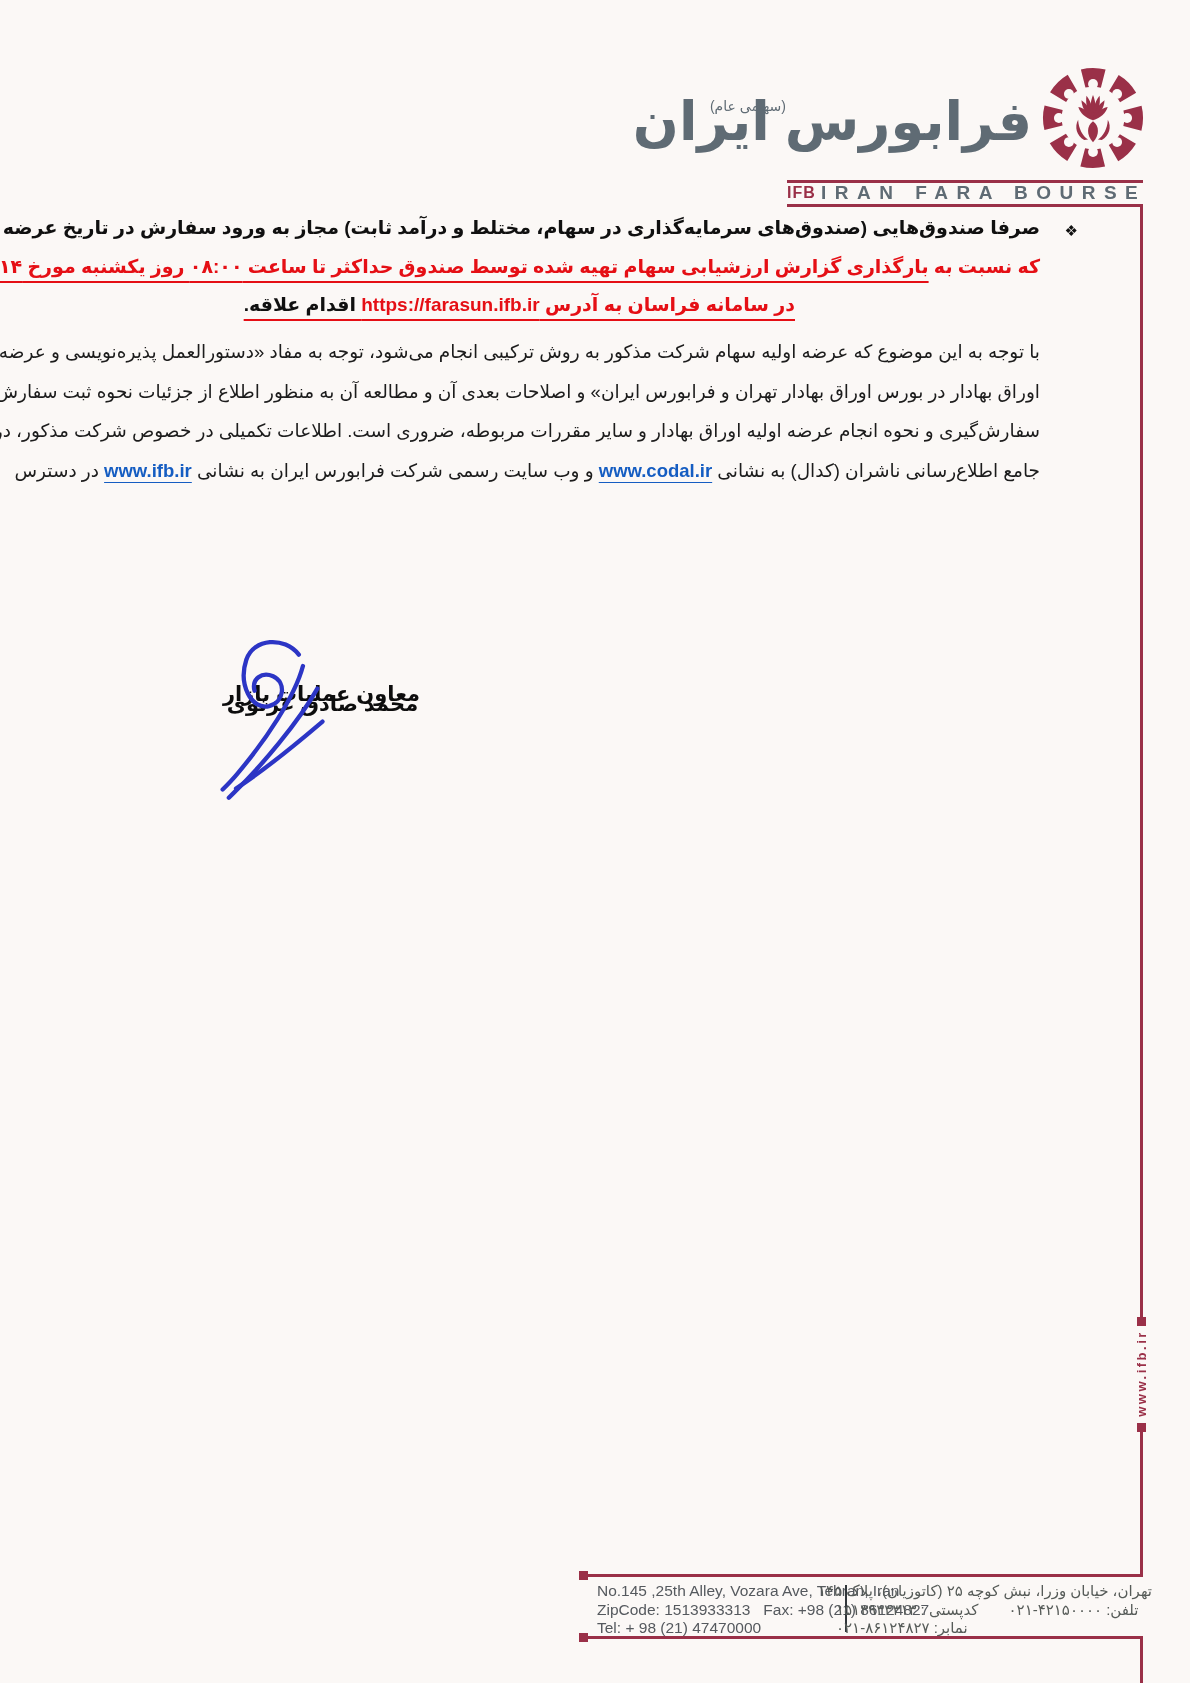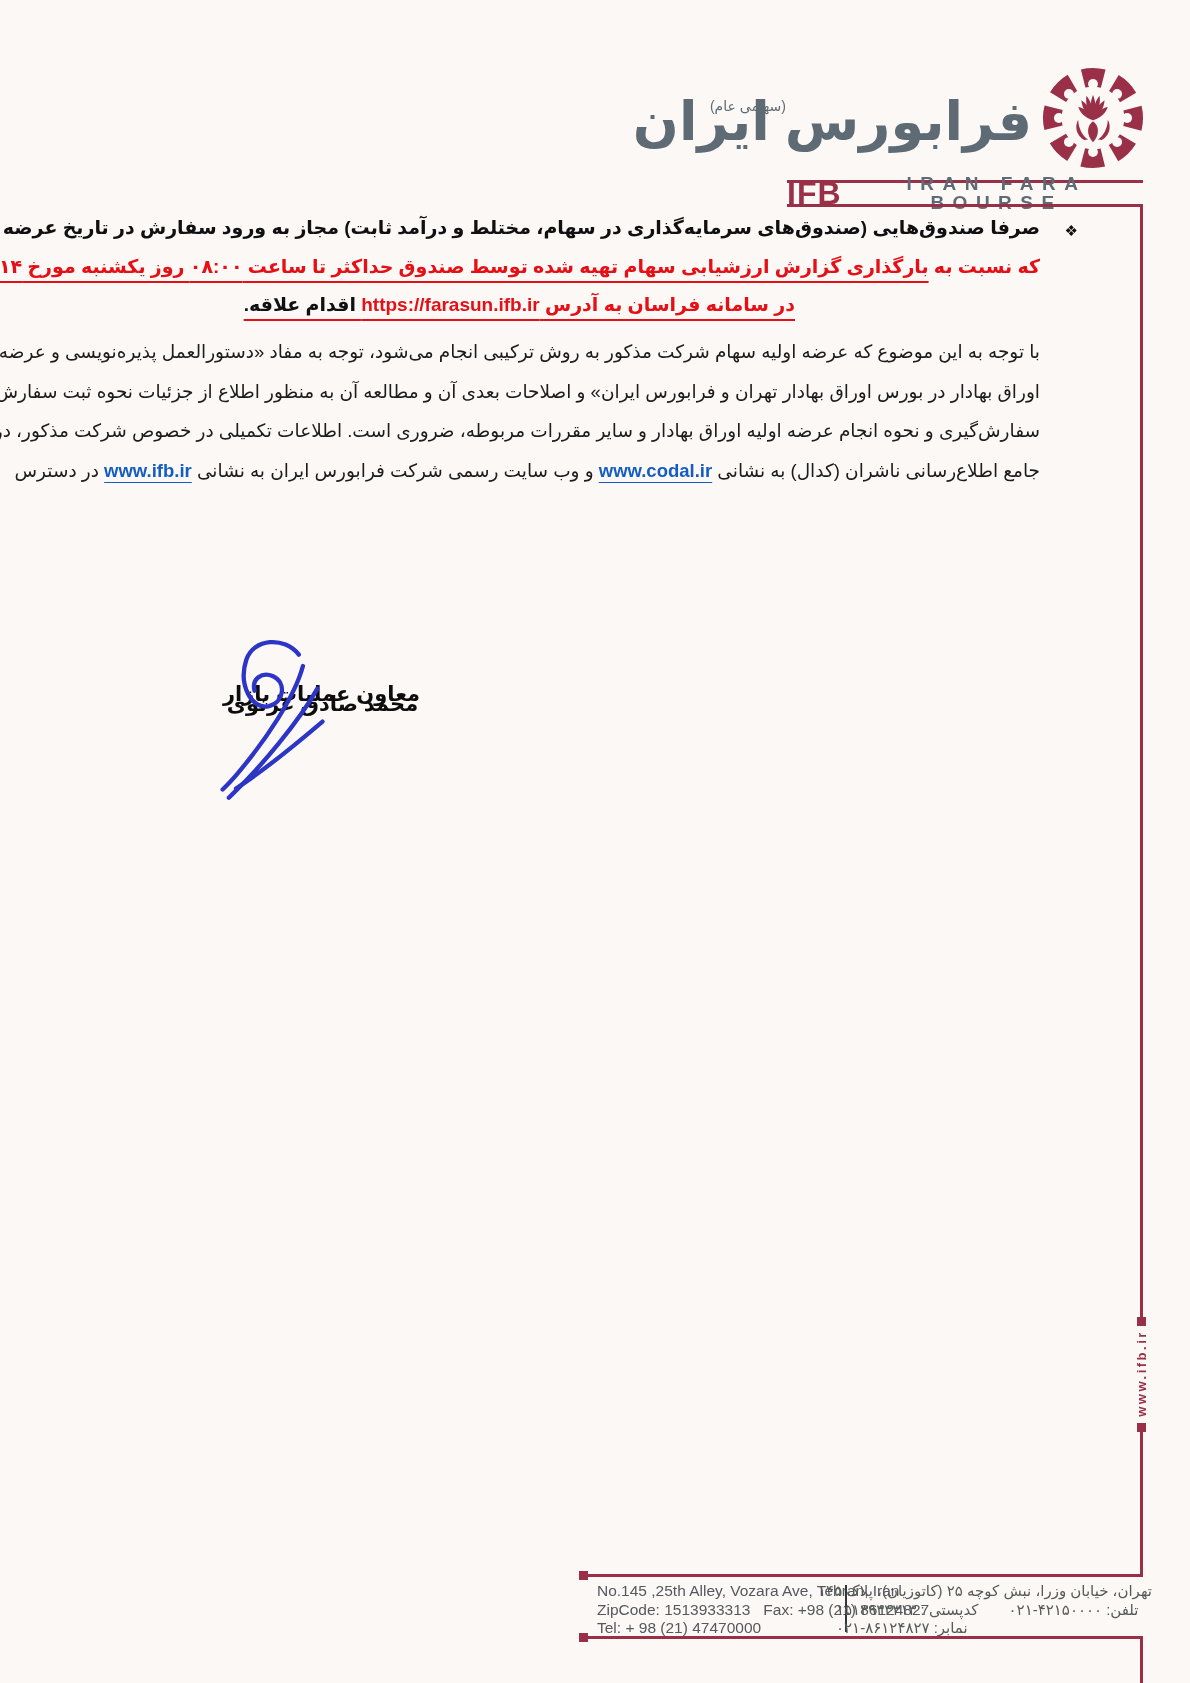--- a/index.html
+++ b/index.html
@@ -19,21 +19,21 @@
        white-space:nowrap;direction:rtl;line-height:1.6;}
   .cal-sub{right:404px;top:98px;font-size:14px;color:var(--graylogo);direction:rtl;white-space:nowrap;}
   .emblem{right:42px;top:60px;width:110px;height:116px;}
   .em-ring{fill:none;stroke:var(--maroon);stroke-width:17;}
   .em-dot{fill:var(--bg);}
   .em-fill{fill:var(--maroon);}
   .rule-h{height:3px;background:var(--maroon);}
   .logo-rule-top{right:47px;width:356px;top:180px;}
   .logo-rule-bottom{right:47px;width:356px;top:204px;}
   .logo-line{right:47px;width:356px;top:182px;height:21px;display:flex;align-items:center;}
-  .ifb{color:var(--maroon);font-weight:900;font-size:32px;letter-spacing:1px;line-height:1;}
+  .ifb{color:var(--maroon);font-weight:900;font-size:16px;letter-spacing:1px;line-height:1;}
   .ifb-name{color:var(--graylogo);font-weight:700;font-size:19px;letter-spacing:8.5px;
             margin-right:-8.5px;line-height:1;flex:1;text-align:center;}
   
   .vline{width:3px;background:var(--maroon);right:47px;}
   .vseg1{top:204px;height:1113px;}
   .vseg2{top:1432px;height:143px;}
   .vseg3{top:1637px;height:46px;}
   .sq{width:9px;height:9px;background:var(--maroon);}
   .vsq1{right:44px;top:1317px;}
   .vsq2{right:44px;top:1423px;}

